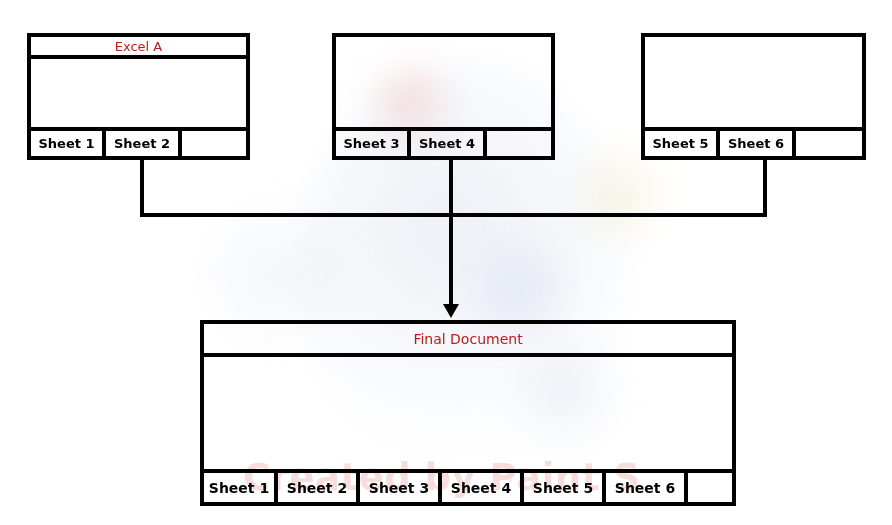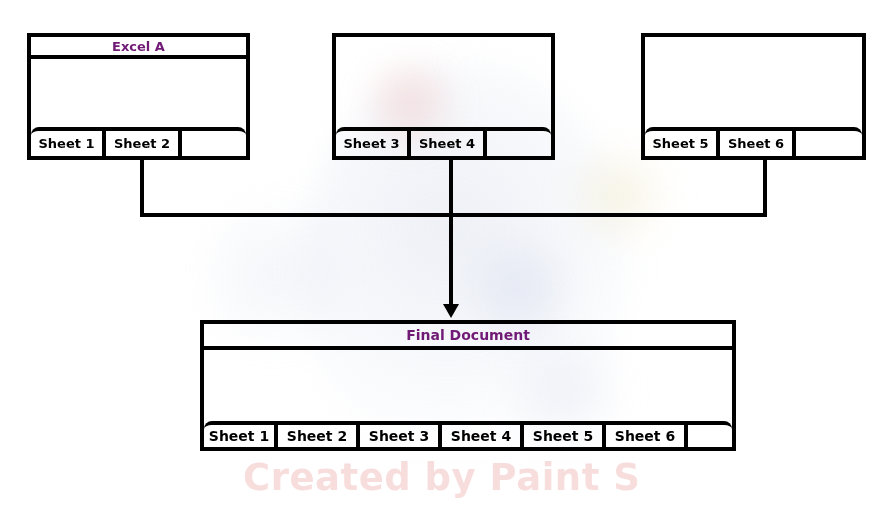--- a/index.html
+++ b/index.html
@@ -86,38 +86,37 @@
     border: 4px solid #000000;
     background: transparent;
     z-index: 2;
     display: flex;
     flex-direction: column;
   }
   .wb-title {
     box-sizing: border-box;
     border-bottom: 4px solid #000000;
     text-align: center;
-    font-weight: bold;
-    color: #701a75;
+    font-weight: normal;
+    color: #b91c1c;
     line-height: 1;
     display: flex;
     align-items: center;
     justify-content: center;
     background: transparent;
   }
   .wb-body {
     flex: 1 1 auto;
     background: transparent;
   }
   .wb-tabs {
     box-sizing: border-box;
     border-top: 4px solid #000000;
     display: flex;
     background: transparent;
-    border-radius: 8px;
   }
   .wb-tab {
     box-sizing: border-box;
     display: flex;
     align-items: center;
     justify-content: center;
     font-weight: bold;
     color: #000000;
     border-right: 4px solid #000000;
     background: transparent;
@@ -194,21 +193,21 @@
 
   <div class="wb src" style="left:641px; top:33px; width:225px; height:127px;">
     <div class="wb-body"></div>
     <div class="wb-tabs">
       <div class="wb-tab" style="width:75px;">Sheet 5</div>
       <div class="wb-tab" style="width:76px;">Sheet 6</div>
       <div class="wb-tab empty" style="flex:1;"></div>
     </div>
   </div>
 
-  <div class="wb final" style="left:200px; top:320px; width:536px; height:131px;">
+  <div class="wb final" style="left:200px; top:320px; width:536px; height:186px;">
     <div class="wb-title">Final Document</div>
     <div class="wb-body"></div>
     <div class="wb-tabs">
       <div class="wb-tab" style="width:74px;">Sheet 1</div>
       <div class="wb-tab" style="width:82px;">Sheet 2</div>
       <div class="wb-tab" style="width:82px;">Sheet 3</div>
       <div class="wb-tab" style="width:82px;">Sheet 4</div>
       <div class="wb-tab" style="width:82px;">Sheet 5</div>
       <div class="wb-tab" style="width:82px;">Sheet 6</div>
       <div class="wb-tab empty" style="flex:1;"></div>

